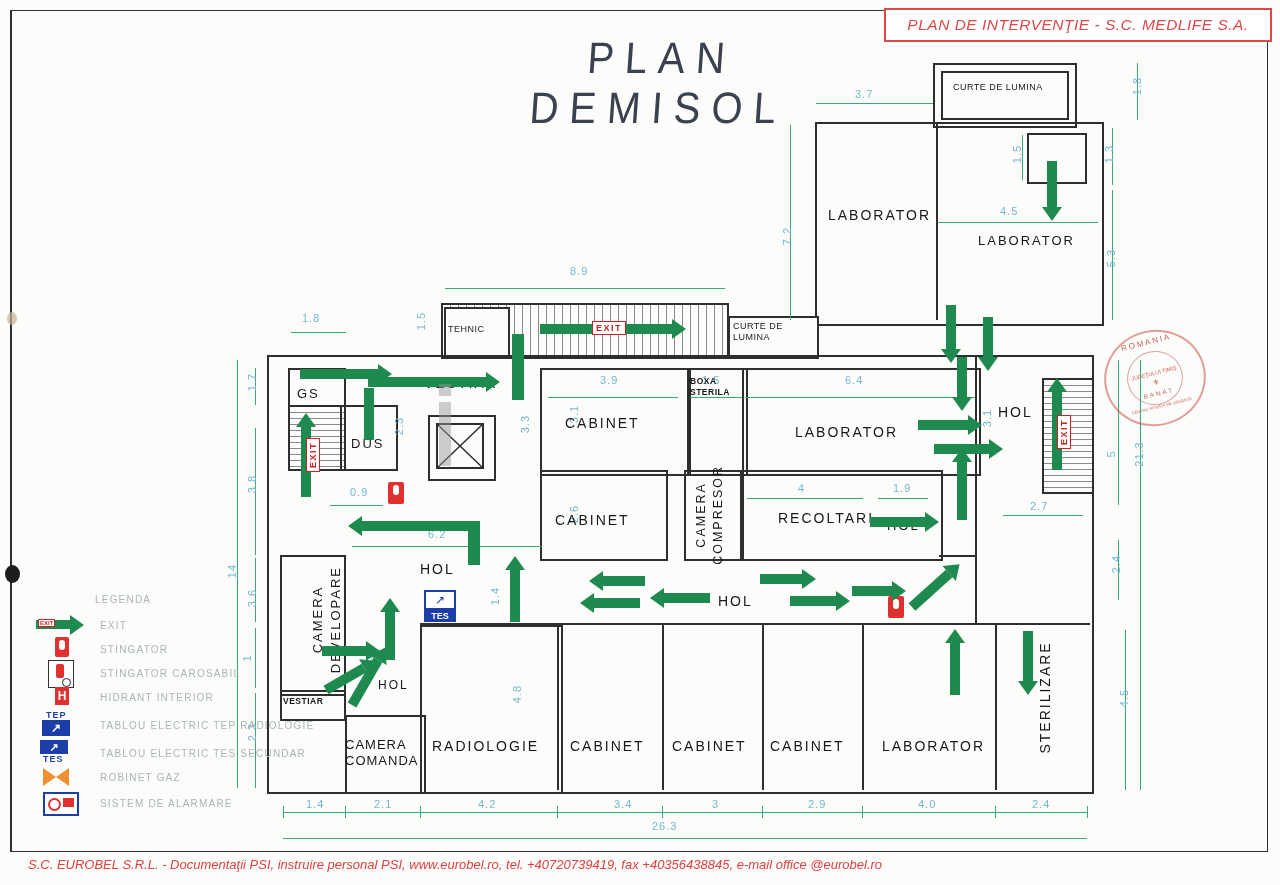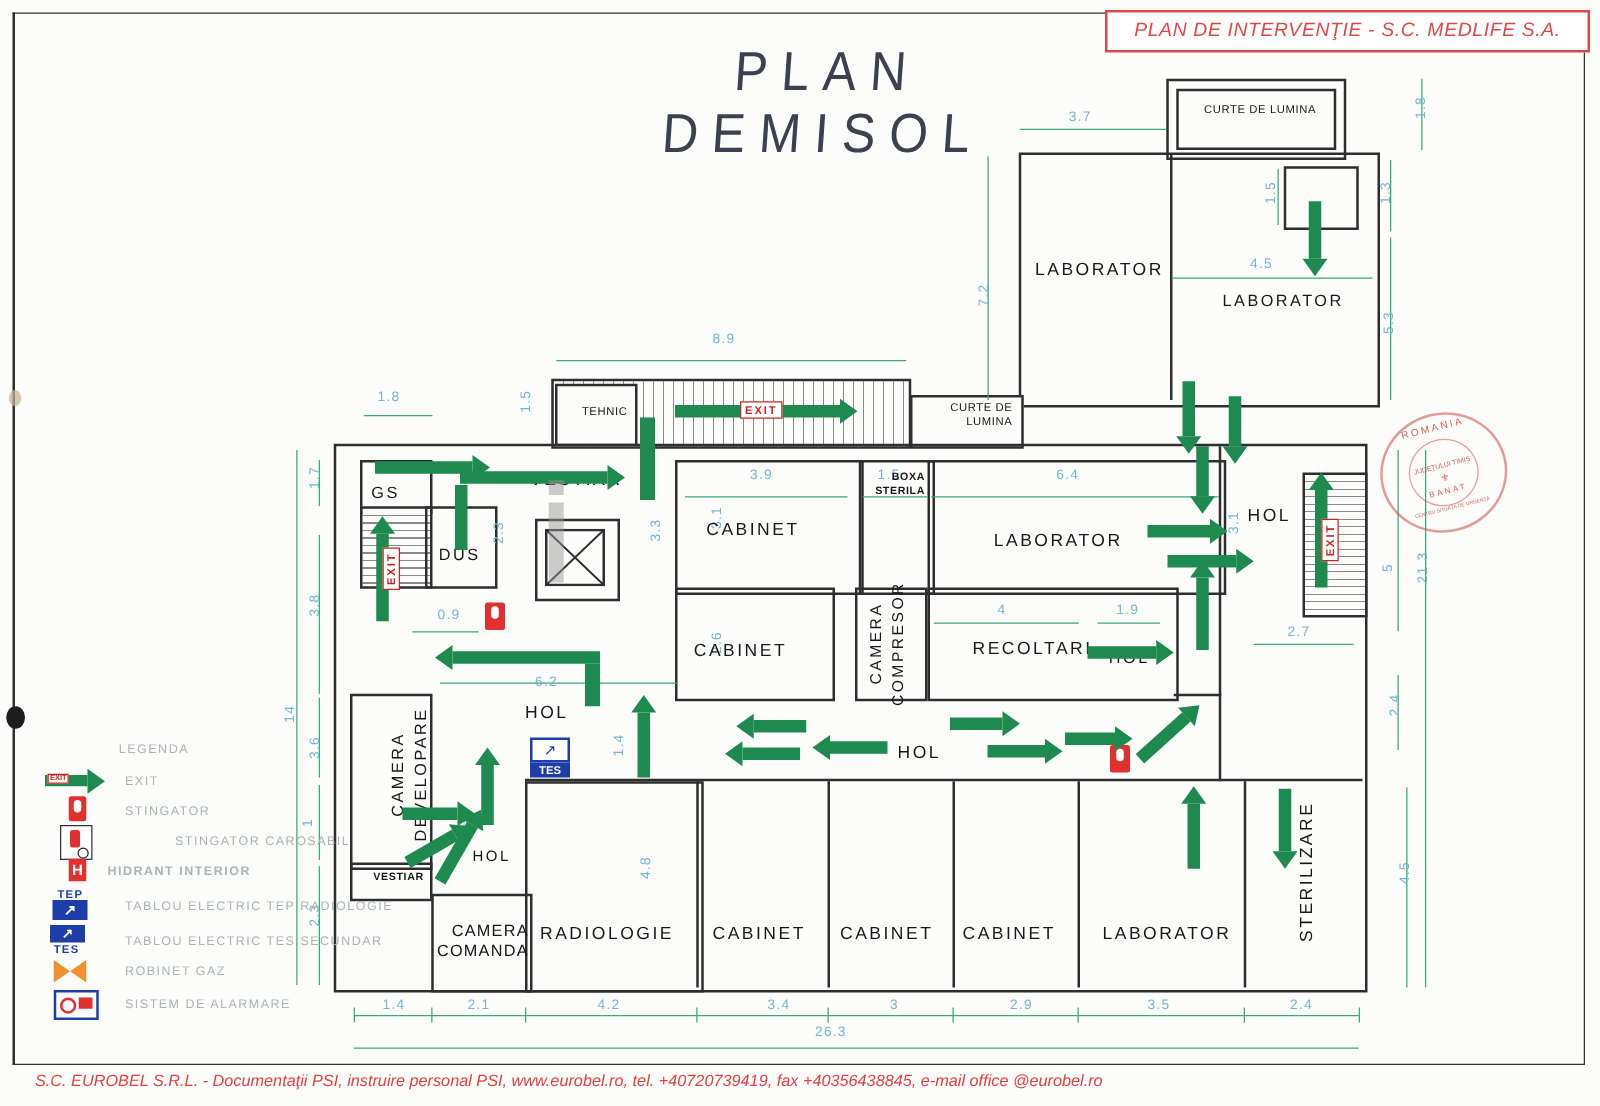--- a/index.html
+++ b/index.html
@@ -6,21 +6,21 @@
   #sheet{position:relative;width:1280px;height:885px;background:#fcfcfa;overflow:hidden;
          font-family:"Liberation Sans",sans-serif;}
   
   .frame{position:absolute;background:#2f2f2f;}
   
   .room{position:absolute;border:2px solid #2e2e2e;background:transparent;}
   .roomw{position:absolute;border:2px solid #2e2e2e;background:#fcfcfa;}
   .wl{position:absolute;background:#2e2e2e;}
   
   .lbl{position:absolute;color:#181818;font-size:14px;letter-spacing:2px;white-space:nowrap;z-index:20;}
-  .lbl.sm{font-size:9px;letter-spacing:.5px;white-space:normal;text-align:right;line-height:1.25;}
+  .lbl.sm{font-size:9px;letter-spacing:.5px;white-space:normal;text-align:left;line-height:1.25;}
   .vblock{position:absolute;transform:rotate(-90deg);transform-origin:center;text-align:center;
           color:#181818;font-size:14px;letter-spacing:2px;line-height:1.35;z-index:20;}
   
   .stairsV{position:absolute;border:2px solid #2e2e2e;
     background:repeating-linear-gradient(180deg,#fcfcfa 0 5px,#8a8a8a 5px 6px);}
   .stairsH{position:absolute;border:2px solid #2e2e2e;
     background:repeating-linear-gradient(90deg,#fcfcfa 0 7px,#8a8a8a 7px 8px);}
   
   .ar{position:absolute;height:10px;background:#1e8a4f;transform-origin:0 50%;z-index:30;}
   .ar::after{content:"";position:absolute;left:100%;top:50%;margin-top:-10px;
@@ -251,21 +251,21 @@
   <div class="dn" style="left:302px;top:312px;">1.8</div>
   <div class="dnv" style="left:243px;top:376px;">1.7</div>
   <div class="dn" style="left:600px;top:374px;">3.9</div>
   <div class="dn" style="left:702px;top:374px;">1.5</div>
   <div class="dn" style="left:845px;top:374px;">6.4</div>
   <div class="dnv" style="left:565px;top:408px;">3.1</div>
   <div class="dnv" style="left:516px;top:418px;">3.3</div>
   <div class="dnv" style="left:390px;top:420px;">2.3</div>
   <div class="dnv" style="left:243px;top:478px;">3.8</div>
   <div class="dn" style="left:350px;top:486px;">0.9</div>
-  <div class="dn" style="left:428px;top:528px;margin-top:12px;">6.2</div>
+  <div class="dn" style="left:428px;top:528px;">6.2</div>
   <div class="dnv" style="left:565px;top:508px;">2.6</div>
   <div class="dn" style="left:798px;top:482px;">4</div>
   <div class="dn" style="left:893px;top:482px;">1.9</div>
   <div class="dnv" style="left:978px;top:412px;">3.1</div>
   <div class="dn" style="left:1030px;top:500px;">2.7</div>
   <div class="dnv" style="left:1107px;top:448px;">5</div>
   <div class="dnv" style="left:1126px;top:448px;">21.3</div>
   <div class="dnv" style="left:1107px;top:558px;">2.4</div>
   <div class="dnv" style="left:225px;top:565px;">14</div>
   <div class="dnv" style="left:243px;top:592px;">3.6</div>
@@ -274,41 +274,41 @@
   <div class="dnv" style="left:362px;top:658px;">1.9</div>
   <div class="dnv" style="left:486px;top:590px;">1.4</div>
   <div class="dnv" style="left:508px;top:688px;">4.8</div>
   <div class="dnv" style="left:1115px;top:692px;">4.5</div>
   <div class="dn" style="left:306px;top:798px;">1.4</div>
   <div class="dn" style="left:374px;top:798px;">2.1</div>
   <div class="dn" style="left:478px;top:798px;">4.2</div>
   <div class="dn" style="left:614px;top:798px;">3.4</div>
   <div class="dn" style="left:712px;top:798px;">3</div>
   <div class="dn" style="left:808px;top:798px;">2.9</div>
-  <div class="dn" style="left:918px;top:798px;">3.5</div>
+  <div class="dn" style="left:918px;top:798px;">4.0</div>
   <div class="dn" style="left:1032px;top:798px;">2.4</div>
   <div class="dn" style="left:652px;top:820px;">26.3</div>
 
   <div class="leg-t" style="left:95px;top:594px;">LEGENDA</div>
 
   <div class="ar" style="left:36px;top:620px;width:34px;height:9px;"></div>
   <div class="extag" style="left:38px;top:619px;font-size:6px;padding:0 1px;letter-spacing:0;">EXIT</div>
   <div class="leg-t" style="left:100px;top:620px;">EXIT</div>
 
   <div class="ic-ext" style="left:55px;top:637px;width:14px;height:20px;"></div>
   <div class="leg-t" style="left:100px;top:644px;">STINGATOR</div>
 
   <div style="position:absolute;left:48px;top:660px;width:24px;height:26px;background:#fff;border:1.5px solid #333;z-index:25;">
     <div style="position:absolute;left:7px;top:3px;width:8px;height:14px;background:#e03030;border-radius:2px;"></div>
     <div style="position:absolute;left:13px;top:17px;width:7px;height:7px;border:1.5px solid #222;border-radius:50%;"></div>
   </div>
-  <div class="leg-t" style="left:100px;top:668px;margin-left:40px;">STINGATOR CAROSABIL</div>
+  <div class="leg-t" style="left:100px;top:668px;">STINGATOR CAROSABIL</div>
 
   <div class="ic-h" style="left:55px;top:687px;width:14px;height:18px;font-size:12px;line-height:18px;">H</div>
-  <div class="leg-t" style="left:86px;top:692px;font-weight:bold;">HIDRANT INTERIOR</div>
+  <div class="leg-t" style="left:100px;top:692px;">HIDRANT INTERIOR</div>
 
   <div class="bluetxt" style="left:46px;top:710px;font-size:9px;letter-spacing:1px;">TEP</div>
   <div class="bluebox" style="left:42px;top:720px;width:28px;height:16px;font-size:12px;line-height:16px;">↗</div>
   <div class="leg-t" style="left:100px;top:720px;">TABLOU ELECTRIC TEP RADIOLOGIE</div>
 
   <div class="bluebox" style="left:40px;top:740px;width:28px;height:14px;font-size:11px;line-height:14px;">↗</div>
   <div class="bluetxt" style="left:43px;top:754px;font-size:9px;letter-spacing:1px;">TES</div>
   <div class="leg-t" style="left:100px;top:748px;">TABLOU ELECTRIC TES SECUNDAR</div>
 
   <div class="gas" style="left:43px;top:768px;border-top:9px solid transparent;border-bottom:9px solid transparent;border-left:13px solid #f09030;"></div>

